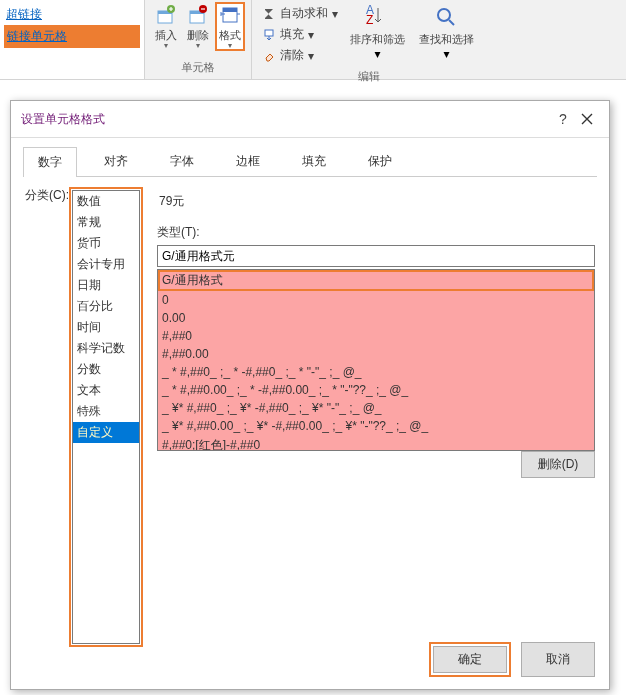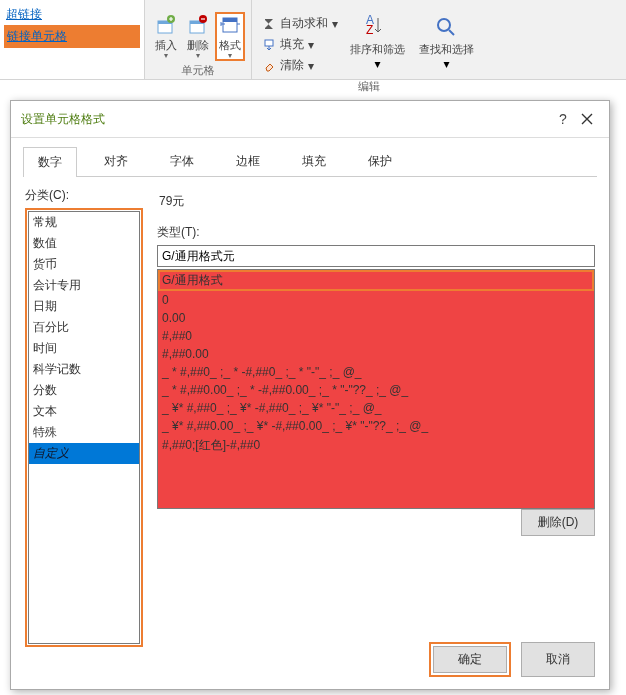--- a/index.html
+++ b/index.html
@@ -1,54 +1,54 @@
 <!DOCTYPE html>
 <html><head>
 <meta charset="utf-8">
 <style>
 *{box-sizing:border-box;margin:0;padding:0;font-family:"Microsoft YaHei","SimSun",sans-serif;font-size:12px;}
 body{width:626px;height:695px;background:#fff;overflow:hidden;position:relative;}
 .ribbon{height:80px;background:#f1f1f1;border-bottom:1px solid #d4d4d4;display:flex;}
 .left-panel{width:145px;border-right:1px solid #d4d4d4;background:#fff;padding:4px;}
 .link-item{color:#0563c1;text-decoration:underline;font-size:12px;padding:2px;}
 .link-item.active{background:#ed7d31;color:#0563c1;border:1px solid #ed7d31;}
-.rgroup{display:flex;flex-direction:column;align-items:center;padding:12px 6px;border-right:1px solid #d4d4d4;}
+.rgroup{display:flex;flex-direction:column;align-items:center;padding:2px 6px;border-right:1px solid #d4d4d4;}
 .rgroup-btns{display:flex;gap:2px;flex:1;align-items:flex-start;}
 .rbtn{display:flex;flex-direction:column;align-items:center;padding:2px 4px;cursor:pointer;}
 .rbtn .ico{width:22px;height:22px;display:flex;align-items:center;justify-content:center;}
 .rbtn .lbl{font-size:11px;color:#444;margin-top:2px;}
 .rbtn .dd{font-size:8px;color:#666;line-height:6px;}
 .rbtn.highlight{background:#fff;border:2px solid #ed7d31;padding:0 2px;}
 .rgroup-title{font-size:11px;color:#666;padding:2px 0;}
 .small-list{display:flex;flex-direction:column;gap:2px;padding:2px;}
 .small-item{display:flex;align-items:center;gap:4px;font-size:11px;color:#444;cursor:pointer;padding:1px 2px;}
 .small-item .si{width:14px;height:14px;display:flex;align-items:center;justify-content:center;}
 .sortbtn{display:flex;flex-direction:column;align-items:center;padding:2px 6px;cursor:pointer;}
 .sortbtn .ico{width:28px;height:28px;}
 .sortbtn .lbl{font-size:11px;color:#444;}
 .dialog{position:absolute;left:10px;top:100px;width:600px;height:590px;background:#fff;border:1px solid #aaa;box-shadow:2px 2px 8px rgba(0,0,0,.3);}
 .dlg-title{display:flex;align-items:center;padding:6px 10px;border-bottom:1px solid #ddd;}
-.dlg-title .t{flex:1;font-size:12px;color:#4d7c0f;}
+.dlg-title .t{flex:1;font-size:12px;color:#701a75;}
 .dlg-title .help,.dlg-title .close{width:24px;height:24px;display:flex;align-items:center;justify-content:center;cursor:pointer;font-size:14px;color:#444;}
 .tabs{display:flex;border-bottom:1px solid #ccc;margin:8px 12px 0;}
 .tab{padding:6px 14px;border:1px solid transparent;border-bottom:none;font-size:12px;color:#333;cursor:pointer;margin-right:12px;}
 .tab.active{border-color:#ccc;background:#fff;position:relative;top:1px;}
 .dlg-body{padding:10px 14px;display:flex;flex-direction:column;height:480px;}
 .row1{display:flex;gap:14px;flex:1;min-height:0;}
-.cat-col{width:118px;display:flex;flex-direction:column;}
+.cat-col{width:118px;display:flex;flex-direction:row;}
 .lbl-u{font-size:12px;color:#333;margin-bottom:4px;}
 .catlist-wrap{border:2px solid #ed7d31;padding:1px;flex:1;display:flex;}
 .catlist{flex:1;border:1px solid #7a7a7a;background:#fff;overflow-y:auto;list-style:none;}
 .catlist li{padding:2px 4px;font-size:12px;color:#333;cursor:pointer;}
-.catlist li.sel{background:#0078d7;color:#0f172a;font-style:italic;}
+.catlist li.sel{background:#0078d7;color:#fef9c3;}
 .right-col{flex:1;display:flex;flex-direction:column;min-width:0;}
 .sample-box{margin-bottom:10px;}
 .sample-val{border:0;padding:6px 2px 4px;font-size:12px;color:#333;}
 .type-input{width:100%;border:1px solid #7a7a7a;padding:3px 4px;font-size:12px;margin-bottom:2px;}
-.fmtlist{border:1px solid #7a7a7a;height:240px;overflow-y:auto;background:#ef4444;list-style:none;}
+.fmtlist{border:1px solid #7a7a7a;height:182px;overflow-y:auto;background:#fca5a5;list-style:none;}
 .fmtlist li{padding:2px 4px;font-size:12px;color:#333;cursor:pointer;white-space:nowrap;}
 .fmtlist li.hl{border:2px solid #ed7d31;padding:0 2px;}
 .del-row{display:flex;justify-content:flex-end;}
 .btn{min-width:74px;padding:4px 14px;border:1px solid #adadad;background:#e1e1e1;font-size:12px;color:#333;cursor:pointer;}
 .hint{font-size:12px;color:#333;margin-top:14px;}
 .dlg-foot{position:absolute;bottom:12px;right:14px;display:flex;gap:10px;}
 .ok-wrap{border:2px solid #ed7d31;padding:2px;}
 svg{display:block;}
 </style>
 </head>
@@ -178,22 +178,22 @@
     <div class="tab">填充</div>
     <div class="tab">保护</div>
   </div>
 
   <div class="dlg-body">
     <div class="row1">
       <div class="cat-col">
         <div class="lbl-u">分类(C):</div>
         <div class="catlist-wrap">
           <ul class="catlist" id="catlist">
+              <li>数值</li>
               <li>常规</li>
-              <li>数值</li>
               <li>货币</li>
               <li>会计专用</li>
               <li>日期</li>
               <li>百分比</li>
               <li>时间</li>
               <li>科学记数</li>
               <li>分数</li>
               <li>文本</li>
               <li>特殊</li>
               <li class="sel">自定义</li>

